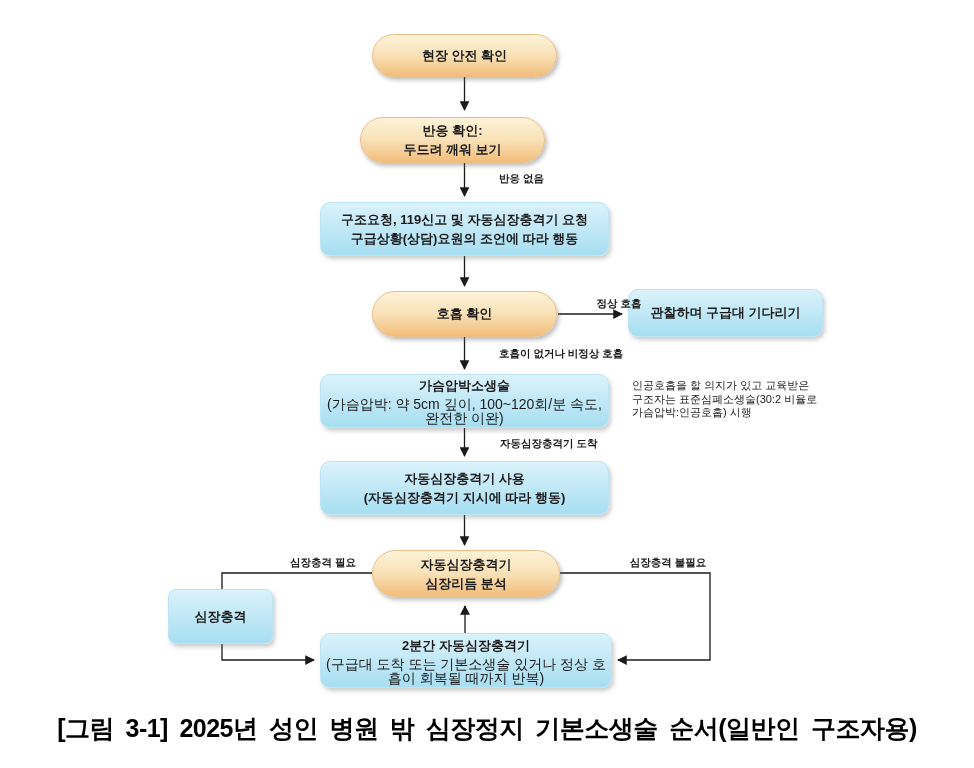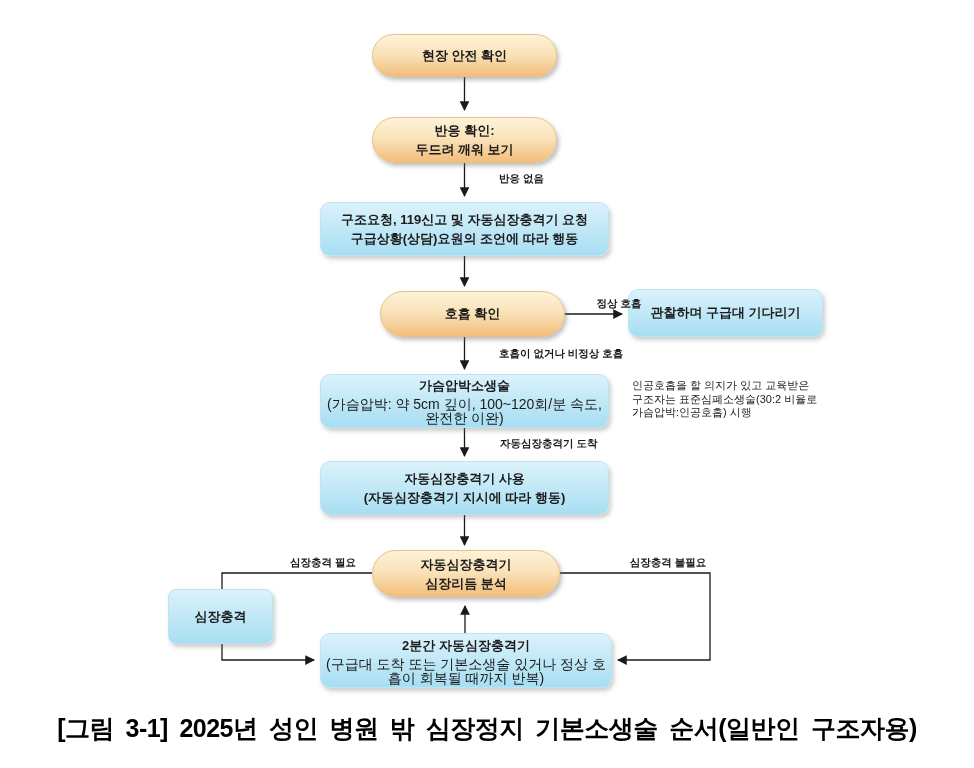--- a/index.html
+++ b/index.html
@@ -52,31 +52,31 @@
       <path d="M372 573 H 222 V 660 H 314" marker-end="url(#ah)"></path>
       <path d="M560 573 H 710 V 660 H 618" marker-end="url(#ah)"></path>
       <path d="M465 633 V 606" marker-end="url(#ah)"></path>
     </g>
   </svg>
 
   <div class="node pill" style="left:372px;top:34px;width:185px;height:43px;">
     <div class="node-title">현장 안전 확인</div>
   </div>
 
-  <div class="node pill" style="left:372px;top:117px;width:185px;height:46px;">
+  <div class="node pill" style="left:360px;top:117px;width:185px;height:46px;">
     <div class="node-line">반응 확인:</div>
     <div class="node-line">두드려 깨워 보기</div>
   </div>
 
   <div class="node bluebox" style="left:320px;top:202px;width:289px;height:54px;">
     <div class="node-line">구조요청, 119신고 및 자동심장충격기 요청</div>
     <div class="node-line">구급상황(상담)요원의 조언에 따라 행동</div>
   </div>
 
-  <div class="node pill" style="left:380px;top:291px;width:185px;height:46px;">
+  <div class="node pill" style="left:372px;top:291px;width:185px;height:46px;">
     <div class="node-title">호흡 확인</div>
   </div>
 
   <div class="node bluebox" style="left:628px;top:289px;width:195px;height:48px;">
     <div class="node-title">관찰하며 구급대 기다리기</div>
   </div>
 
   <div class="node bluebox" style="left:320px;top:374px;width:289px;height:54px;justify-content:center;">
     <div class="node-title">가슴압박소생술</div>
     <div class="node-sub">(가슴압박: 약 5cm 깊이, 100~120회/분 속도, 완전한 이완)</div>

